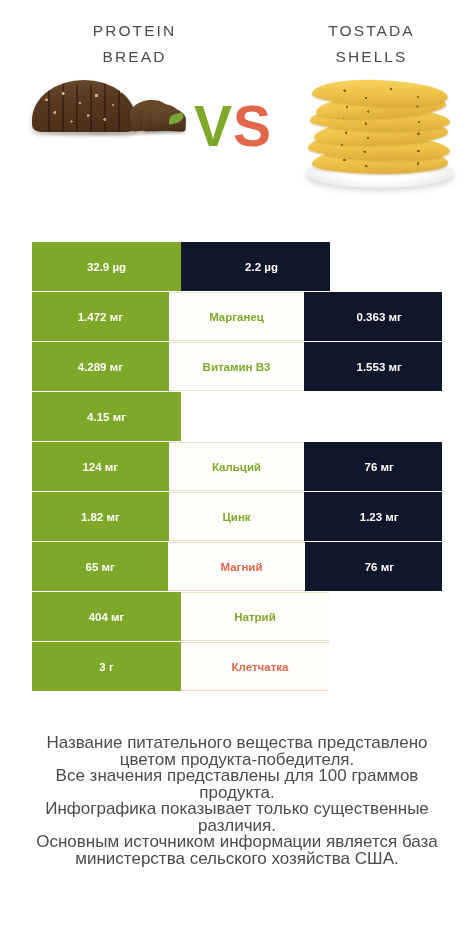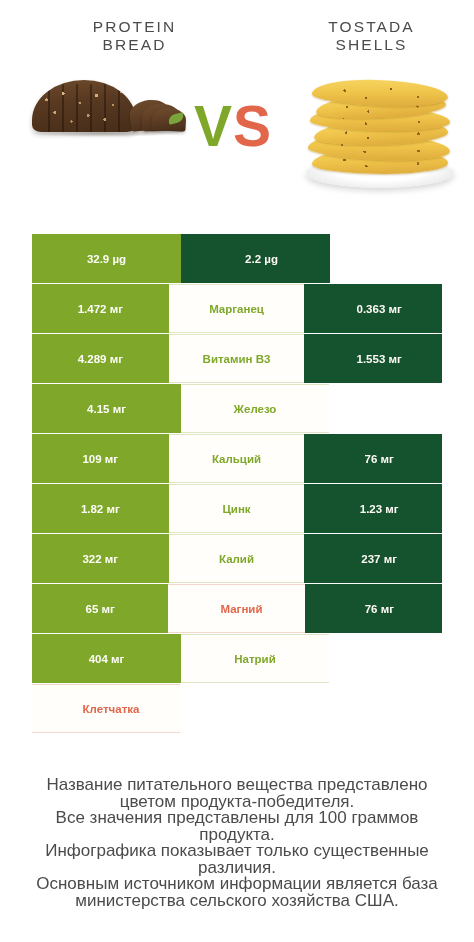--- a/index.html
+++ b/index.html
@@ -23,21 +23,21 @@
     box-sizing: border-box;
   }
   .header-col {
     flex: 1;
     text-align: center;
   }
   .product-title {
     font-size: 15.5px;
     letter-spacing: 2.1px;
     color: #4b4b4d;
-    line-height: 18px;
+    line-height: 26px;
     font-weight: 400;
     text-transform: uppercase;
     white-space: pre-line;
     padding-left: 32px;
   }
 
   
   .hero {
     position: relative;
     height: 168px;
@@ -159,21 +159,21 @@
     font-weight: 700;
     letter-spacing: 1px;
     z-index: 4;
   }
   .vs .v { color: #7FA82B; }
   .vs .s { color: #E2664A; }
 
   
   .table {
     width: 410px;
-    margin: 4px auto;
+    margin: 12px auto;
     text-align: center;
   }
   .row {
     display: flex;
     align-items: stretch;
     height: 49px;
     margin-bottom: 1px;
   }
   .cell {
     display: flex;
@@ -183,21 +183,21 @@
     font-weight: 700;
     box-sizing: border-box;
   }
   .cell-left {
     width: 149px;
     background: #7FA82B;
     color: #fdfdf7;
   }
   .cell-right {
     width: 149px;
-    background: #14532d;
+    background: #0f172a;
     color: #fffaf7;
     padding-left: 12px;
   }
   .cell-mid {
     width: 148px;
     background: #fffefb;
     font-weight: 700;
     font-size: 11.5px;
   }
   .mid-green {
@@ -283,47 +283,42 @@
       <div class="cell cell-mid mid-green">Марганец</div>
       <div class="cell cell-right">0.363 мг</div>
     </div>
     <div class="row">
       <div class="cell cell-left">4.289 мг</div>
       <div class="cell cell-mid mid-green">Витамин B3</div>
       <div class="cell cell-right">1.553 мг</div>
     </div>
     <div class="row">
       <div class="cell cell-left">4.15 мг</div>
-      <div class="cell cell-mid mid-green">Железо</div>
-    </div>
-    <div class="row">
-      <div class="cell cell-left">109 мг</div>
+    </div>
+    <div class="row">
+      <div class="cell cell-left">124 мг</div>
       <div class="cell cell-mid mid-green">Кальций</div>
       <div class="cell cell-right">76 мг</div>
     </div>
     <div class="row">
       <div class="cell cell-left">1.82 мг</div>
       <div class="cell cell-mid mid-green">Цинк</div>
       <div class="cell cell-right">1.23 мг</div>
     </div>
     <div class="row">
-      <div class="cell cell-left">322 мг</div>
-      <div class="cell cell-mid mid-green">Калий</div>
-      <div class="cell cell-right">237 мг</div>
-    </div>
-    <div class="row">
       <div class="cell cell-left">65 мг</div>
       <div class="cell cell-mid mid-red">Магний</div>
       <div class="cell cell-right">76 мг</div>
     </div>
     <div class="row">
       <div class="cell cell-left">404 мг</div>
       <div class="cell cell-mid mid-green">Натрий</div>
     </div>
     <div class="row">
+      <div class="cell cell-left">3 г</div>
       <div class="cell cell-mid mid-red">Клетчатка</div>
     </div>
   </div>
 
 <div class="footnote">Название питательного вещества представлено цветом продукта-победителя.
 Все значения представлены для 100 граммов продукта.
 Инфографика показывает только существенные различия.
 Основным источником информации является база министерства сельского хозяйства США.</div>
 
 </body></html>

